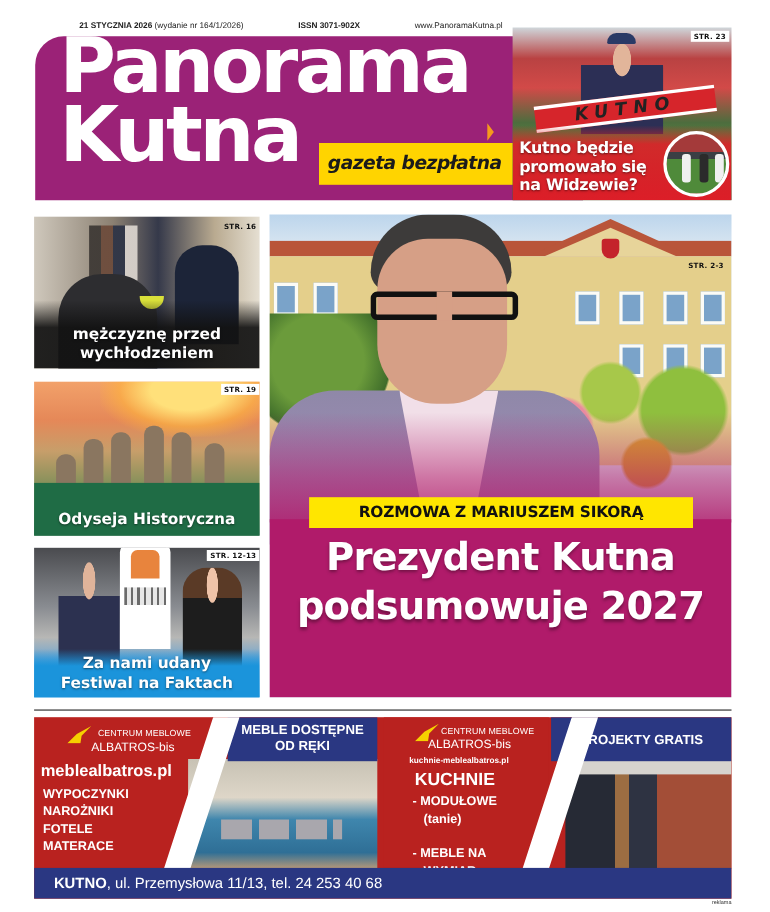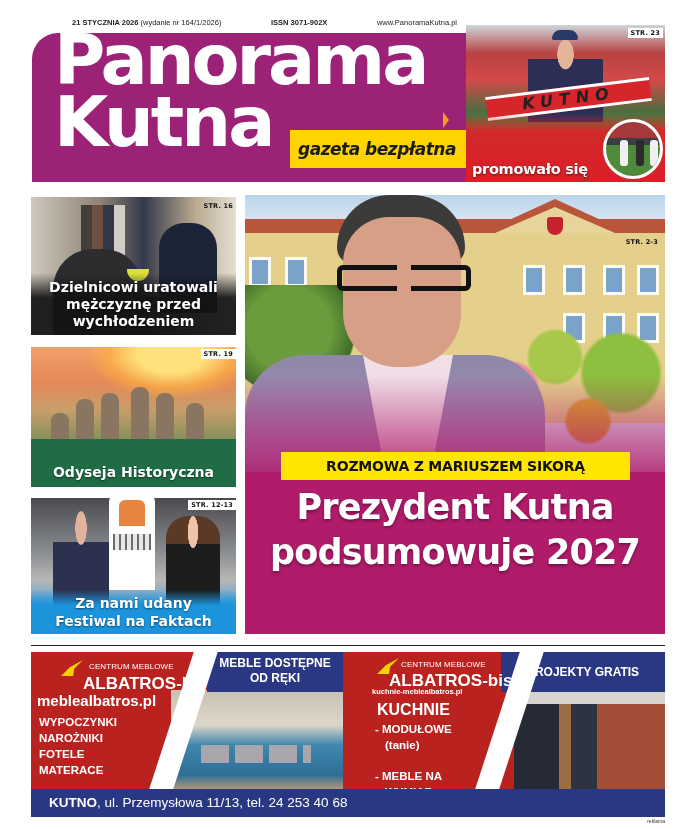--- a/index.html
+++ b/index.html
@@ -92,21 +92,21 @@
   .ad { position: absolute; left: 31px; top: 652px; width: 634px; height: 165px; overflow: hidden; background: #b9221f; }
   .ad .panel-red { position: absolute; top: 0; height: 137px; background: #b9221f; }
   .ad .photo-sofa { position: absolute; left: 140px; top: 38px; width: 172px; height: 100px; background: linear-gradient(180deg, #c7c2b4 0%, #ded6c8 35%, #3f86ad 55%, #2f6f96 85%, #b89978 100%); }
   .ad .photo-sofa::before { content: ""; position: absolute; left: 30px; top: 55px; width: 110px; height: 18px; background: repeating-linear-gradient(90deg, #a9a7ad 0 28px, transparent 28px 34px); }
   .ad .photo-kitchen { position: absolute; left: 483px; top: 38px; width: 151px; height: 100px; background: linear-gradient(90deg, #262a35 0 30%, #9c6d42 30% 38%, #2e3342 38% 55%, #a34e37 55% 100%); }
   .ad .photo-kitchen::before { content: ""; position: absolute; left: 0; right: 0; top: 0; height: 14px; background: #d6d3ce; }
   .ad .blue-tab { position: absolute; top: 0; height: 40px; background: #2a3782; color: #fff; font-weight: 900; font-family: "Liberation Sans", sans-serif; text-align: center; font-size: 12px; line-height: 15px; }
   .ad .swoosh { position: absolute; top: -10px; width: 24px; height: 160px; background: #fff; transform: skewX(-18deg); border-radius: 12px; }
   .ad .bird { position: absolute; width: 22px; height: 16px; background: #f6d000; clip-path: polygon(0 100%, 40% 45%, 100% 0, 60% 55%, 55% 100%); }
   .ad .brand-small { position: absolute; color: #fff; font-size: 8px; font-family: "Liberation Sans", sans-serif; letter-spacing: 0.1px; }
-  .ad .brand-big { position: absolute; color: #fff; font-size: 17px; font-weight: 700; font-family: "Liberation Sans", sans-serif; }
+  .ad .brand-big { position: absolute; color: #fff; font-size: 11px; font-weight: 400; font-family: "Liberation Sans", sans-serif; }
   .ad .site { position: absolute; color: #fff; font-weight: 700; font-family: "Liberation Sans", sans-serif; }
   .ad .list { position: absolute; color: #fff; font-weight: 900; font-family: "Liberation Sans", sans-serif; font-size: 11.5px; line-height: 16px; }
   .ad .footer { position: absolute; left: 0; right: 0; bottom: 0; height: 28px; background: #2a3782; color: #fff; font-family: "Liberation Sans", sans-serif; font-size: 13.5px; line-height: 28px; display: flex; justify-content: space-between; padding: 0 17px 0 18px; white-space: nowrap; }
   .ad .footer b { font-weight: 900; }
   .reklama { position: absolute; right: 35px; top: 818px; font-size: 5px; color: #333; font-family: "Liberation Sans", sans-serif; }
 </style>
 </head>
 <body>
 
 <div class="meta-line">
@@ -123,38 +123,39 @@
   <div class="mast-sub">gazeta bezpłatna</div>
 </div>
 <div class="mast-sub-corner"></div>
 
 <div class="card card-tr">
   <div class="fan"></div>
   <div class="cap"></div>
   <div class="scarf">KUTNO</div>
   <div class="red-panel"></div>
   <div class="card-title">
+    <div>Kutno będzie</div>
     <div>promowało się</div>
+    <div>na Widzewie?</div>
   </div>
   <div class="circle">
     <span style="left:14px"></span>
       <span style="left:30px;background:#2b2b2b"></span>
       <span style="left:44px"></span>
   </div>
   <div class="str">STR. 23</div>
 </div>
 
 <div class="card card-l1">
   <div class="pix"></div>
   <div class="body1"></div>
   <div class="body2"></div>
   <div class="bowl"></div>
   <div class="shade"></div>
   <div class="card-title">
-    <div>Dzielnicowi uratowali</div>
     <div>mężczyznę przed</div>
     <div>wychłodzeniem</div>
   </div>
   <div class="str">STR. 16</div>
 </div>
 
 <div class="card card-l2">
   <div class="burst"></div>
   <div class="soldier" style="left:20px;height:30px"></div>
   <div class="soldier" style="left:45px"></div>

